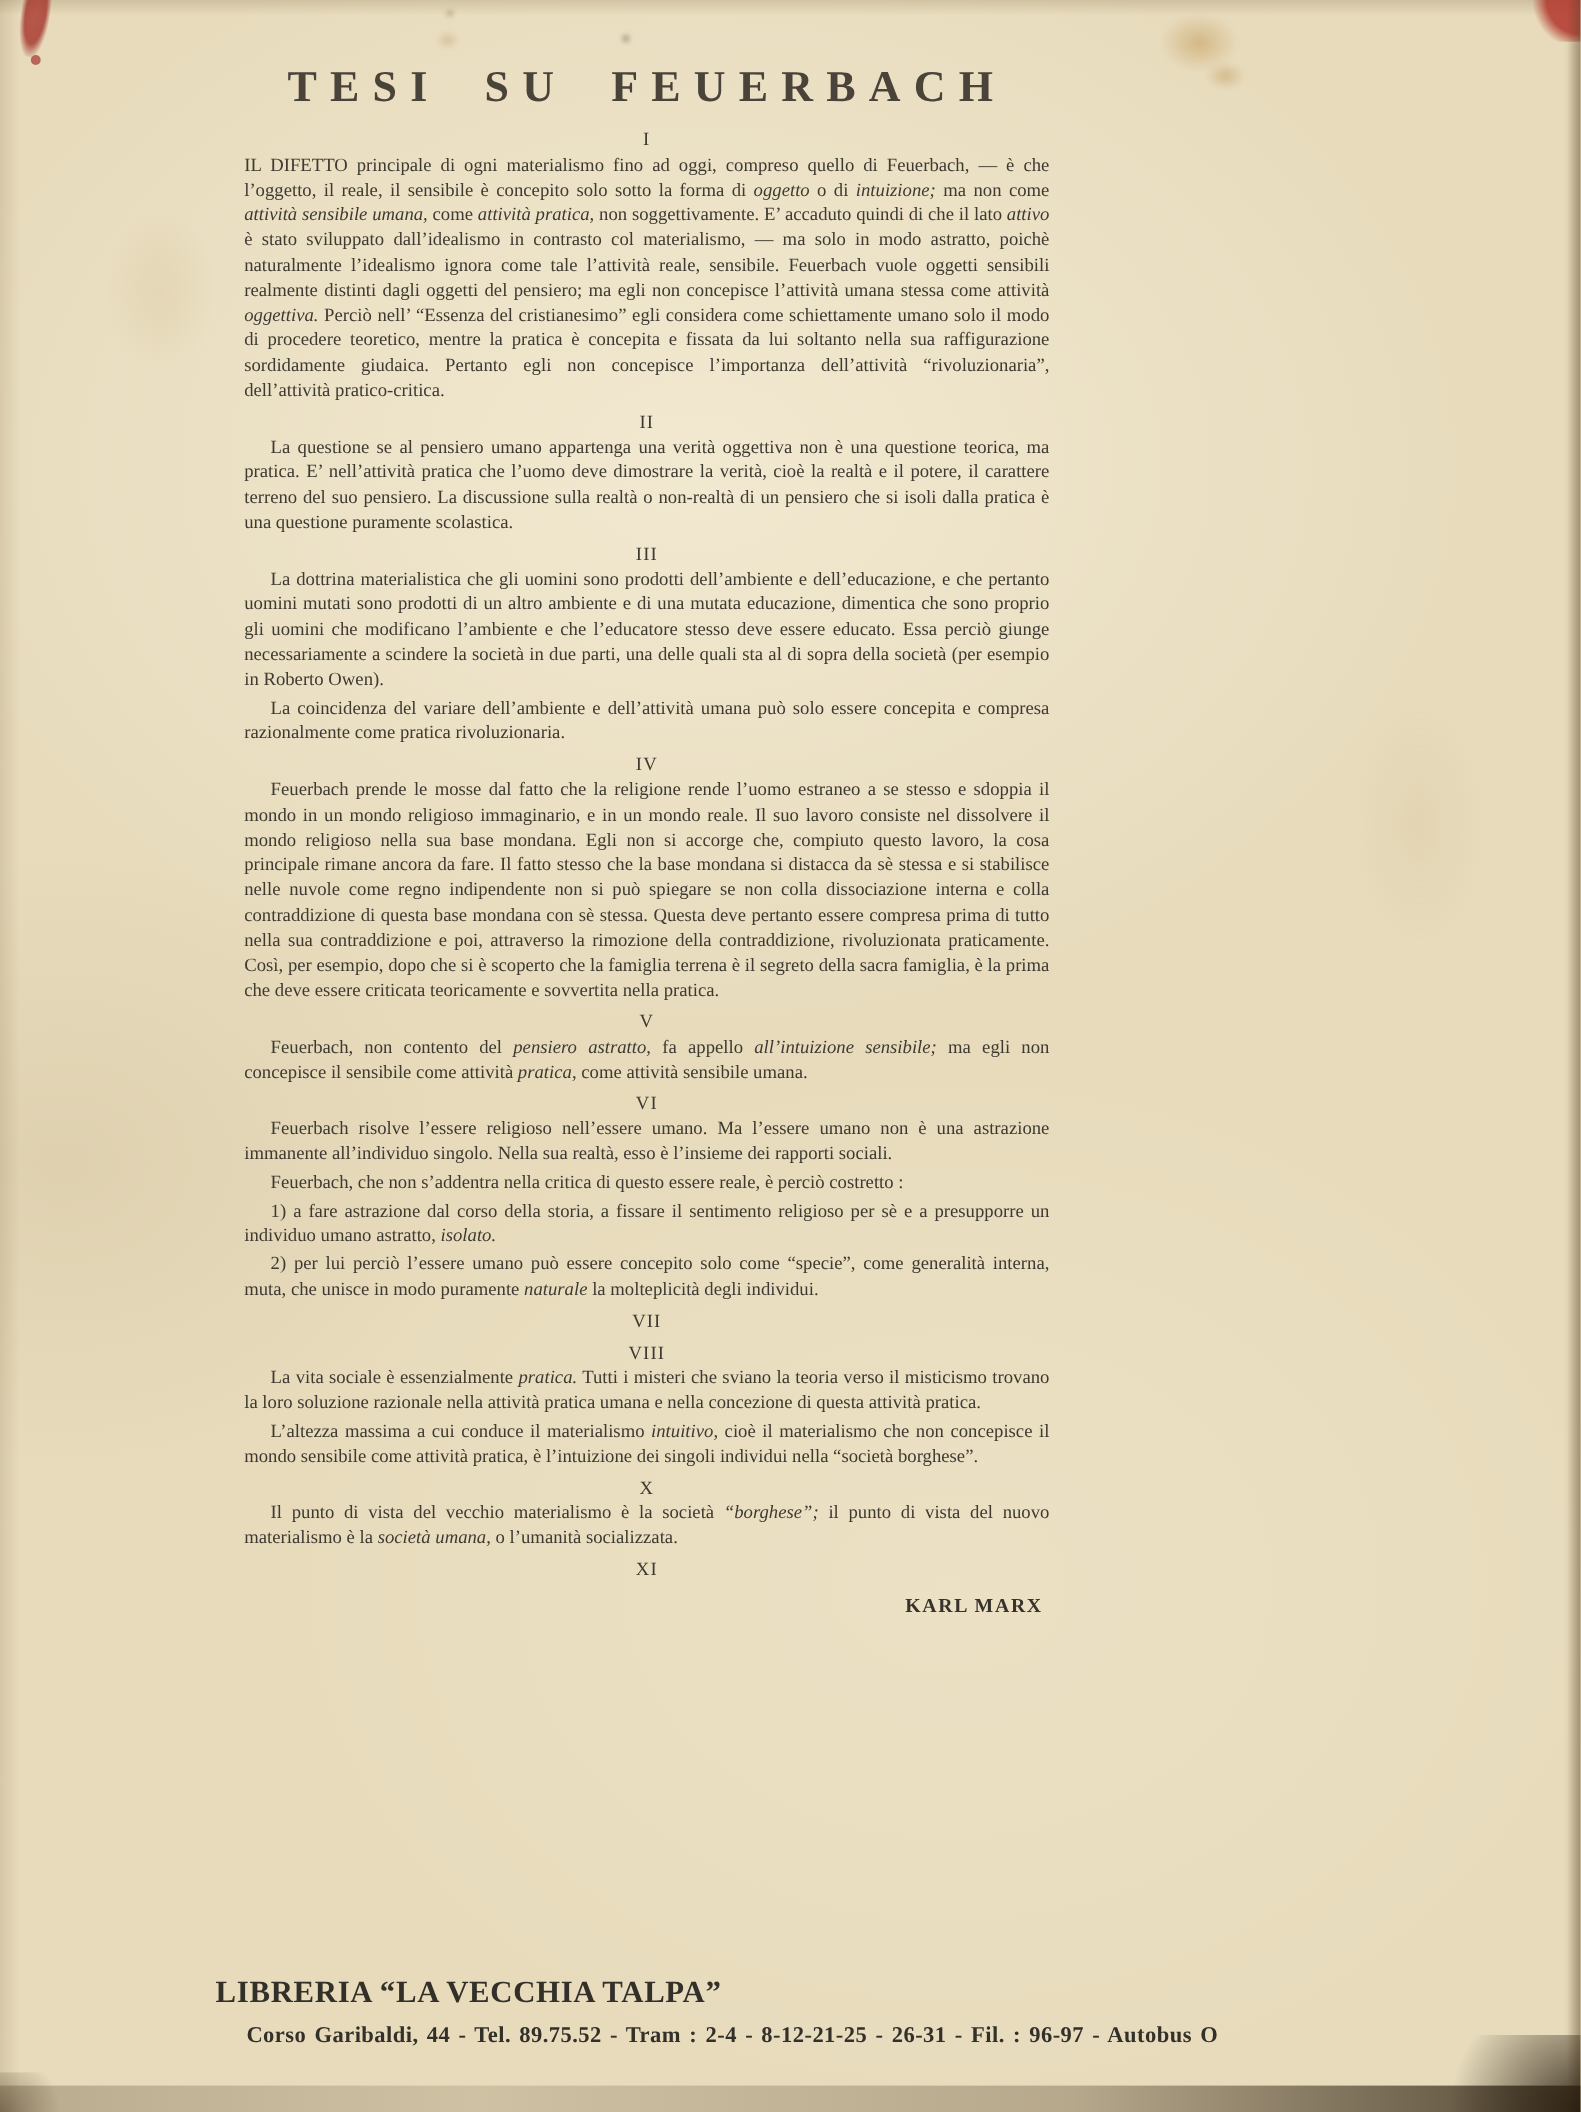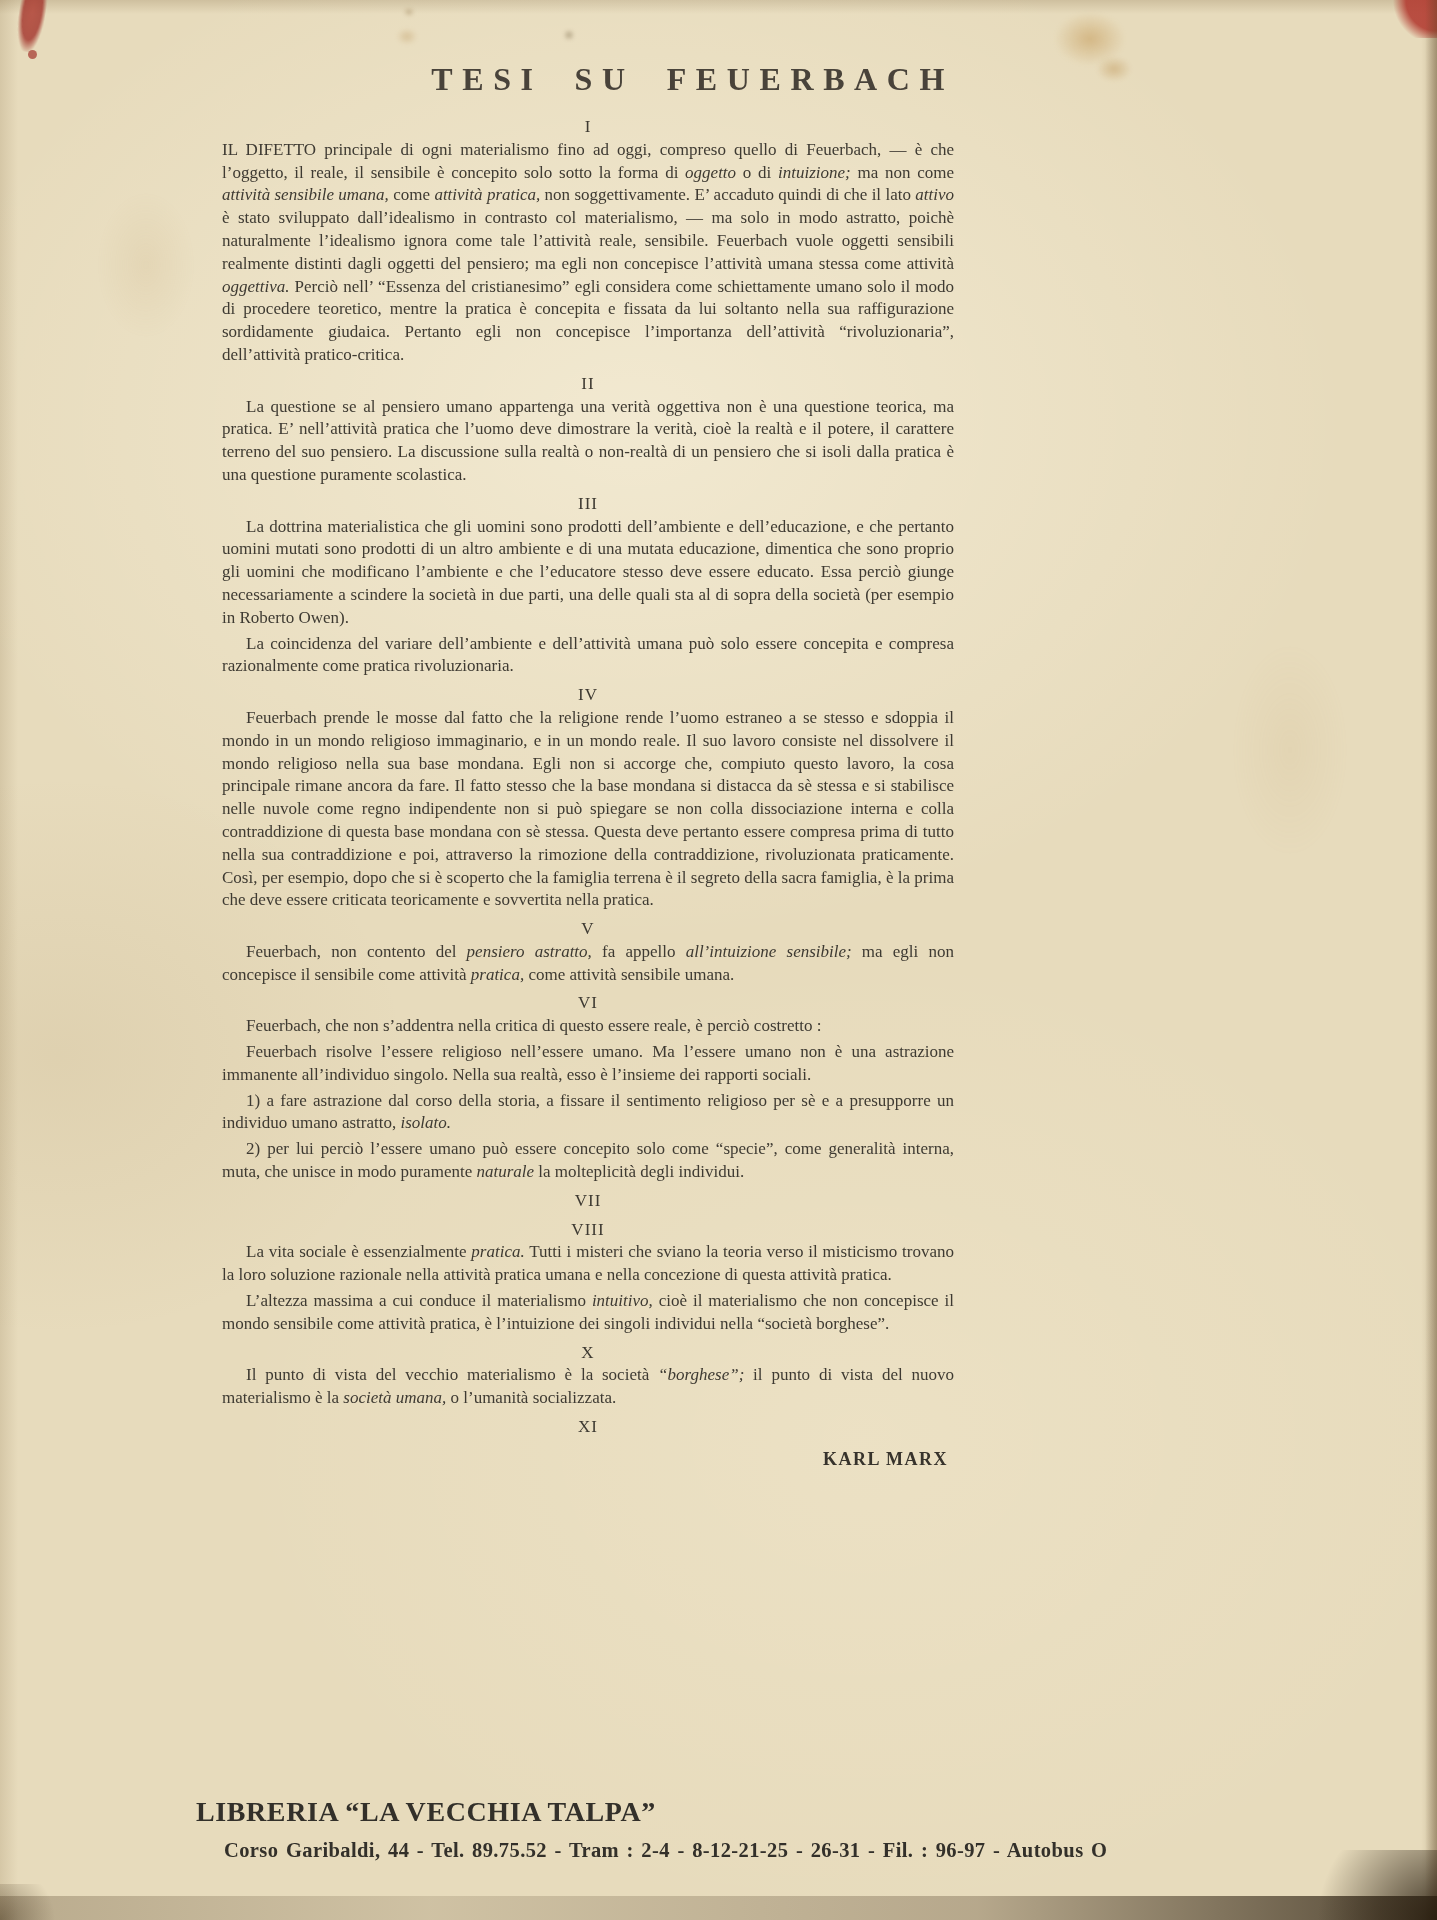--- a/index.html
+++ b/index.html
@@ -27,22 +27,22 @@
     position:absolute;
     left:222px; top:56px;
     width:732px;
     color:#3e3a32;
     font-size:17px;
     line-height:22.8px;
     text-align:justify;
     hyphens:auto;
   }
   .title {
-    text-align:right;
-    font-size:32px;
+    text-align:center;
+    font-size:40px;
     line-height:46px;
     font-weight:bold;
     letter-spacing:0.30em;
     word-spacing:0.45em;
     color:#49433a;
     margin-bottom:14px;
     white-space:nowrap;
   }
   .sec-numeral {
     text-align:center;
@@ -152,22 +152,22 @@
         <div class="sec-numeral">II</div>
         <p class="para">La questione se al pensiero umano appartenga una verità oggettiva non è una questione teorica, ma pratica. E’ nell’attività pratica che l’uomo deve dimostrare la verità, cioè la realtà e il potere, il carattere terreno del suo pensiero. La discussione sulla realtà o non-realtà di un pensiero che si isoli dalla pratica è una questione puramente scolastica.</p>
         <div class="sec-numeral">III</div>
         <p class="para">La dottrina materialistica che gli uomini sono prodotti dell’ambiente e dell’educazione, e che pertanto uomini mutati sono prodotti di un altro ambiente e di una mutata educazione, dimentica che sono proprio gli uomini che modificano l’ambiente e che l’educatore stesso deve essere educato. Essa perciò giunge necessariamente a scindere la società in due parti, una delle quali sta al di sopra della società (per esempio in Roberto Owen).</p>
         <p class="para">La coincidenza del variare dell’ambiente e dell’attività umana può solo essere concepita e compresa razionalmente come pratica rivoluzionaria.</p>
         <div class="sec-numeral">IV</div>
         <p class="para">Feuerbach prende le mosse dal fatto che la religione rende l’uomo estraneo a se stesso e sdoppia il mondo in un mondo religioso immaginario, e in un mondo reale. Il suo lavoro consiste nel dissolvere il mondo religioso nella sua base mondana. Egli non si accorge che, compiuto questo lavoro, la cosa principale rimane ancora da fare. Il fatto stesso che la base mondana si distacca da sè stessa e si stabilisce nelle nuvole come regno indipendente non si può spiegare se non colla dissociazione interna e colla contraddizione di questa base mondana con sè stessa. Questa deve pertanto essere compresa prima di tutto nella sua contraddizione e poi, attraverso la rimozione della contraddizione, rivoluzionata praticamente. Così, per esempio, dopo che si è scoperto che la famiglia terrena è il segreto della sacra famiglia, è la prima che deve essere criticata teoricamente e sovvertita nella pratica.</p>
         <div class="sec-numeral">V</div>
         <p class="para">Feuerbach, non contento del <em>pensiero astratto,</em> fa appello <em>all’intuizione sensibile;</em> ma egli non concepisce il sensibile come attività <em>pratica,</em> come attività sensibile umana.</p>
         <div class="sec-numeral">VI</div>
+        <p class="para">Feuerbach risolve l’essere religioso nell’essere umano. Ma l’essere umano non è una astrazione immanente all’individuo singolo. Nella sua realtà, esso è l’insieme dei rapporti sociali.</p>
         <p class="para">Feuerbach, che non s’addentra nella critica di questo essere reale, è perciò costretto :</p>
-        <p class="para">Feuerbach risolve l’essere religioso nell’essere umano. Ma l’essere umano non è una astrazione immanente all’individuo singolo. Nella sua realtà, esso è l’insieme dei rapporti sociali.</p>
         <p class="para">1)  a fare astrazione dal corso della storia, a fissare il sentimento religioso per sè e a presupporre un individuo umano astratto, <em>isolato.</em></p>
         <p class="para">2)  per lui perciò l’essere umano può essere concepito solo come “specie”, come generalità interna, muta, che unisce in modo puramente <em>naturale</em> la molteplicità degli individui.</p>
         <div class="sec-numeral">VII</div>
         <div class="sec-numeral">VIII</div>
         <p class="para">La vita sociale è essenzialmente <em>pratica.</em> Tutti i misteri che sviano la teoria verso il misticismo trovano la loro soluzione razionale nella attività pratica umana e nella concezione di questa attività pratica.</p>
         <p class="para">L’altezza massima a cui conduce il materialismo <em>intuitivo,</em> cioè il materialismo che non concepisce il mondo sensibile come attività pratica, è l’intuizione dei singoli individui nella “società borghese”.</p>
         <div class="sec-numeral">X</div>
         <p class="para">Il punto di vista del vecchio materialismo è la società <em>“borghese”;</em>  il punto di vista del nuovo materialismo è la <em>società umana,</em> o l’umanità socializzata.</p>
         <div class="sec-numeral">XI</div>
       </div>

